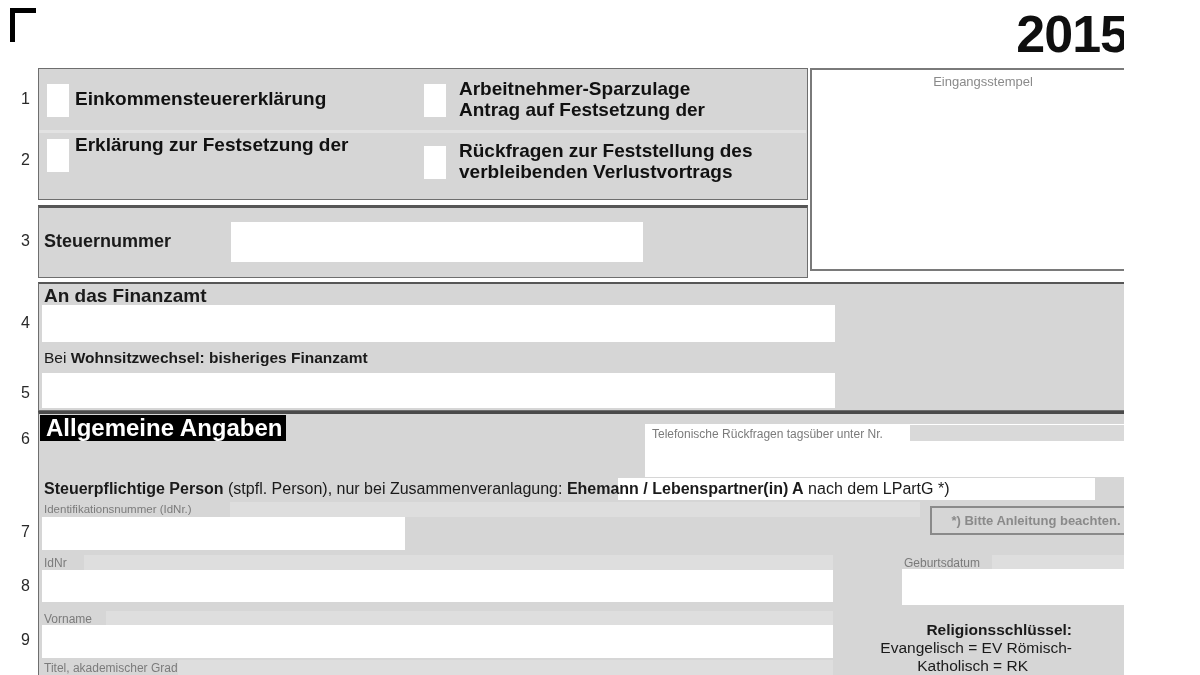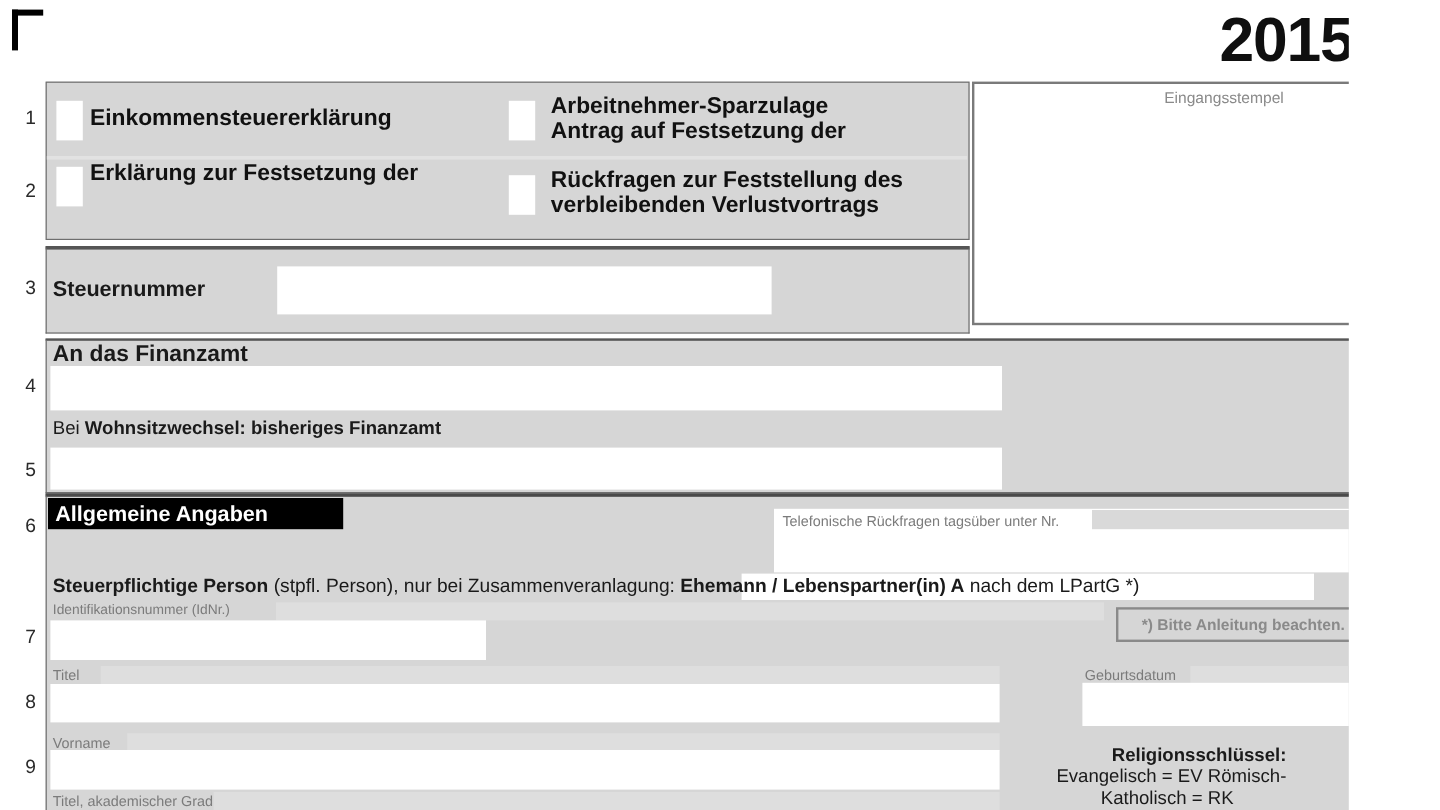--- a/index.html
+++ b/index.html
@@ -51,54 +51,54 @@
   </div>
   <div class="optlbl" style="left:75px;top:134px;">
     <div>Erklärung zur Festsetzung der</div>
   </div>
   <div class="optlbl" style="left:459px;top:140px;">
     <div>Rückfragen zur Feststellung des</div>
     <div>verbleibenden Verlustvortrags</div>
   </div>
 
   <div class="abs" style="left:810px;top:68px;width:346px;height:203px;background:#fff;border:2px solid #7a7a7a;box-sizing:border-box;"></div>
-  <div class="abs" style="left:810px;top:74px;width:346px;text-align:center;font-size:13px;color:#8a8a8a;padding-left:37px;">Eingangsstempel</div>
+  <div class="abs" style="left:810px;top:74px;width:346px;text-align:center;font-size:13px;color:#8a8a8a;">Eingangsstempel</div>
 
   <div class="sect" style="left:38px;top:205px;width:770px;height:73px;border-top:3px solid #565656;"></div>
   <div class="abs" style="left:44px;top:231px;font-size:18px;font-weight:bold;">Steuernummer</div>
   <div class="input" style="left:231px;top:222px;width:412px;height:40px;"></div>
 
   <div class="sect" style="left:38px;top:282px;width:1117px;height:129px;border-top:2px solid #565656;"></div>
   <div class="abs" style="left:44px;top:285px;font-size:19px;font-weight:bold;">An das Finanzamt</div>
   <div class="input" style="left:42px;top:305px;width:793px;height:37px;"></div>
   <div class="abs" style="left:44px;top:349px;font-size:15.5px;">
     <span>Bei </span><span style="font-weight:bold;">Wohnsitzwechsel: bisheriges Finanzamt</span>
   </div>
   <div class="input" style="left:42px;top:373px;width:793px;height:35px;"></div>
 
   <div class="sect" style="left:38px;top:411px;width:1117px;height:264px;border-top:3px solid #4a4a4a;border-bottom:none;"></div>
-  <div class="abs" style="left:40px;top:415px;width:246px;height:26px;background:#000;color:#fff;font-size:18px;font-weight:bold;line-height:26px;padding-left:6px;box-sizing:border-box;">Allgemeine Angaben</div>
+  <div class="abs" style="left:40px;top:415px;width:246px;height:26px;background:#000;color:#fff;font-size:24px;font-weight:bold;line-height:26px;padding-left:6px;box-sizing:border-box;">Allgemeine Angaben</div>
 
   <div class="input" style="left:645px;top:424px;width:503px;height:53px;"></div>
   <div class="strip" style="left:910px;top:425px;width:237px;height:16px;background:#d9d9d9;"></div>
   <div class="smalllbl" style="left:652px;top:427px;">Telefonische Rückfragen tagsüber unter Nr.</div>
 
   <div class="abs" style="left:618px;top:478px;width:477px;height:22px;background:#fff;"></div>
   <div class="abs" style="left:44px;top:480px;font-size:16px;white-space:nowrap;">
     <span style="font-weight:bold;">Steuerpflichtige Person</span><span> (stpfl. Person), nur bei Zusammenveranlagung: </span><span style="font-weight:bold;">Ehemann / Lebenspartner(in) A</span><span> nach dem LPartG *)</span>
   </div>
 
   <div class="strip" style="left:230px;top:502px;width:690px;height:15px;"></div>
   <div class="smalllbl" style="left:44px;top:502px;font-size:11.5px;">Identifikationsnummer (IdNr.)</div>
   <div class="input" style="left:42px;top:517px;width:363px;height:33px;"></div>
 
   <div class="abs" style="left:930px;top:506px;width:212px;height:29px;border:2px solid #8a8a8a;box-sizing:border-box;text-align:center;font-size:13px;font-weight:bold;color:#8a8a8a;line-height:25px;">*) Bitte Anleitung beachten.</div>
 
   <div class="strip" style="left:84px;top:555px;width:749px;height:15px;"></div>
-  <div class="smalllbl" style="left:44px;top:556px;">Titel</div>
+  <div class="smalllbl" style="left:44px;top:556px;">IdNr</div>
   <div class="input" style="left:42px;top:570px;width:791px;height:32px;"></div>
 
   <div class="strip" style="left:992px;top:555px;width:160px;height:15px;"></div>
   <div class="smalllbl" style="left:904px;top:556px;">Geburtsdatum</div>
   <div class="input" style="left:902px;top:569px;width:250px;height:36px;"></div>
 
   <div class="strip" style="left:106px;top:611px;width:727px;height:15px;"></div>
   <div class="smalllbl" style="left:44px;top:612px;">Vorname</div>
   <div class="input" style="left:42px;top:625px;width:791px;height:33px;"></div>
 

